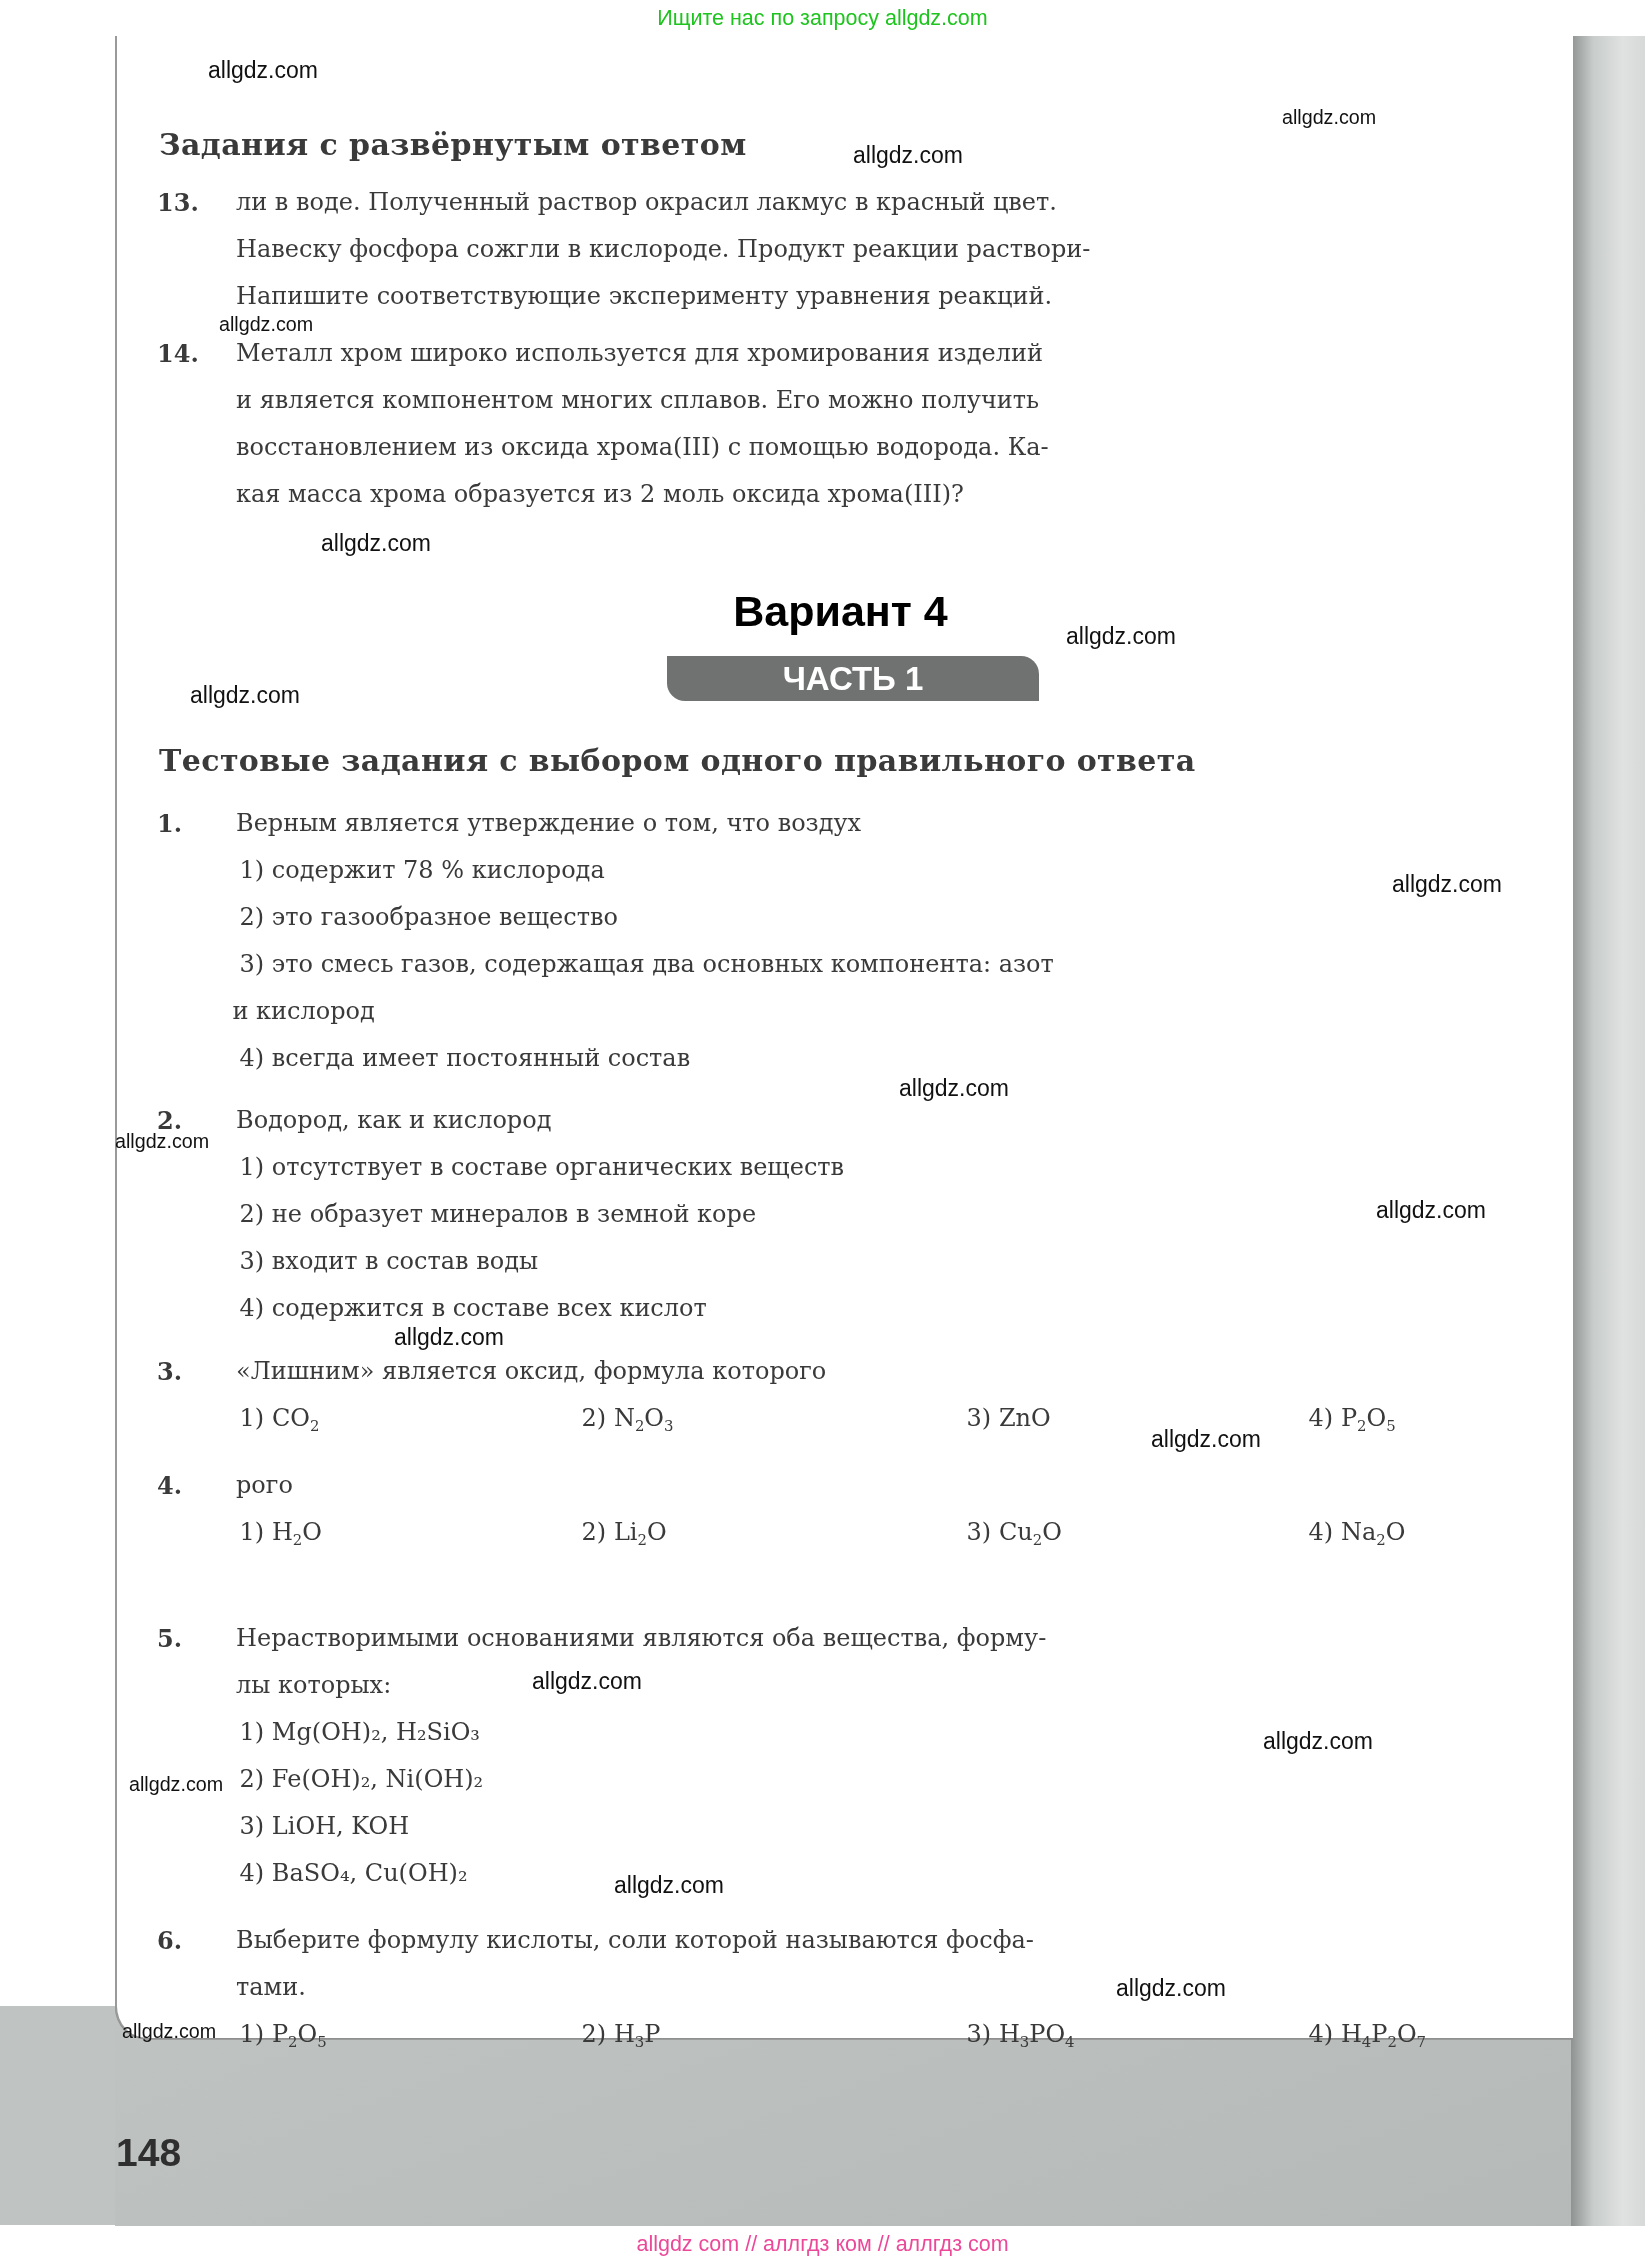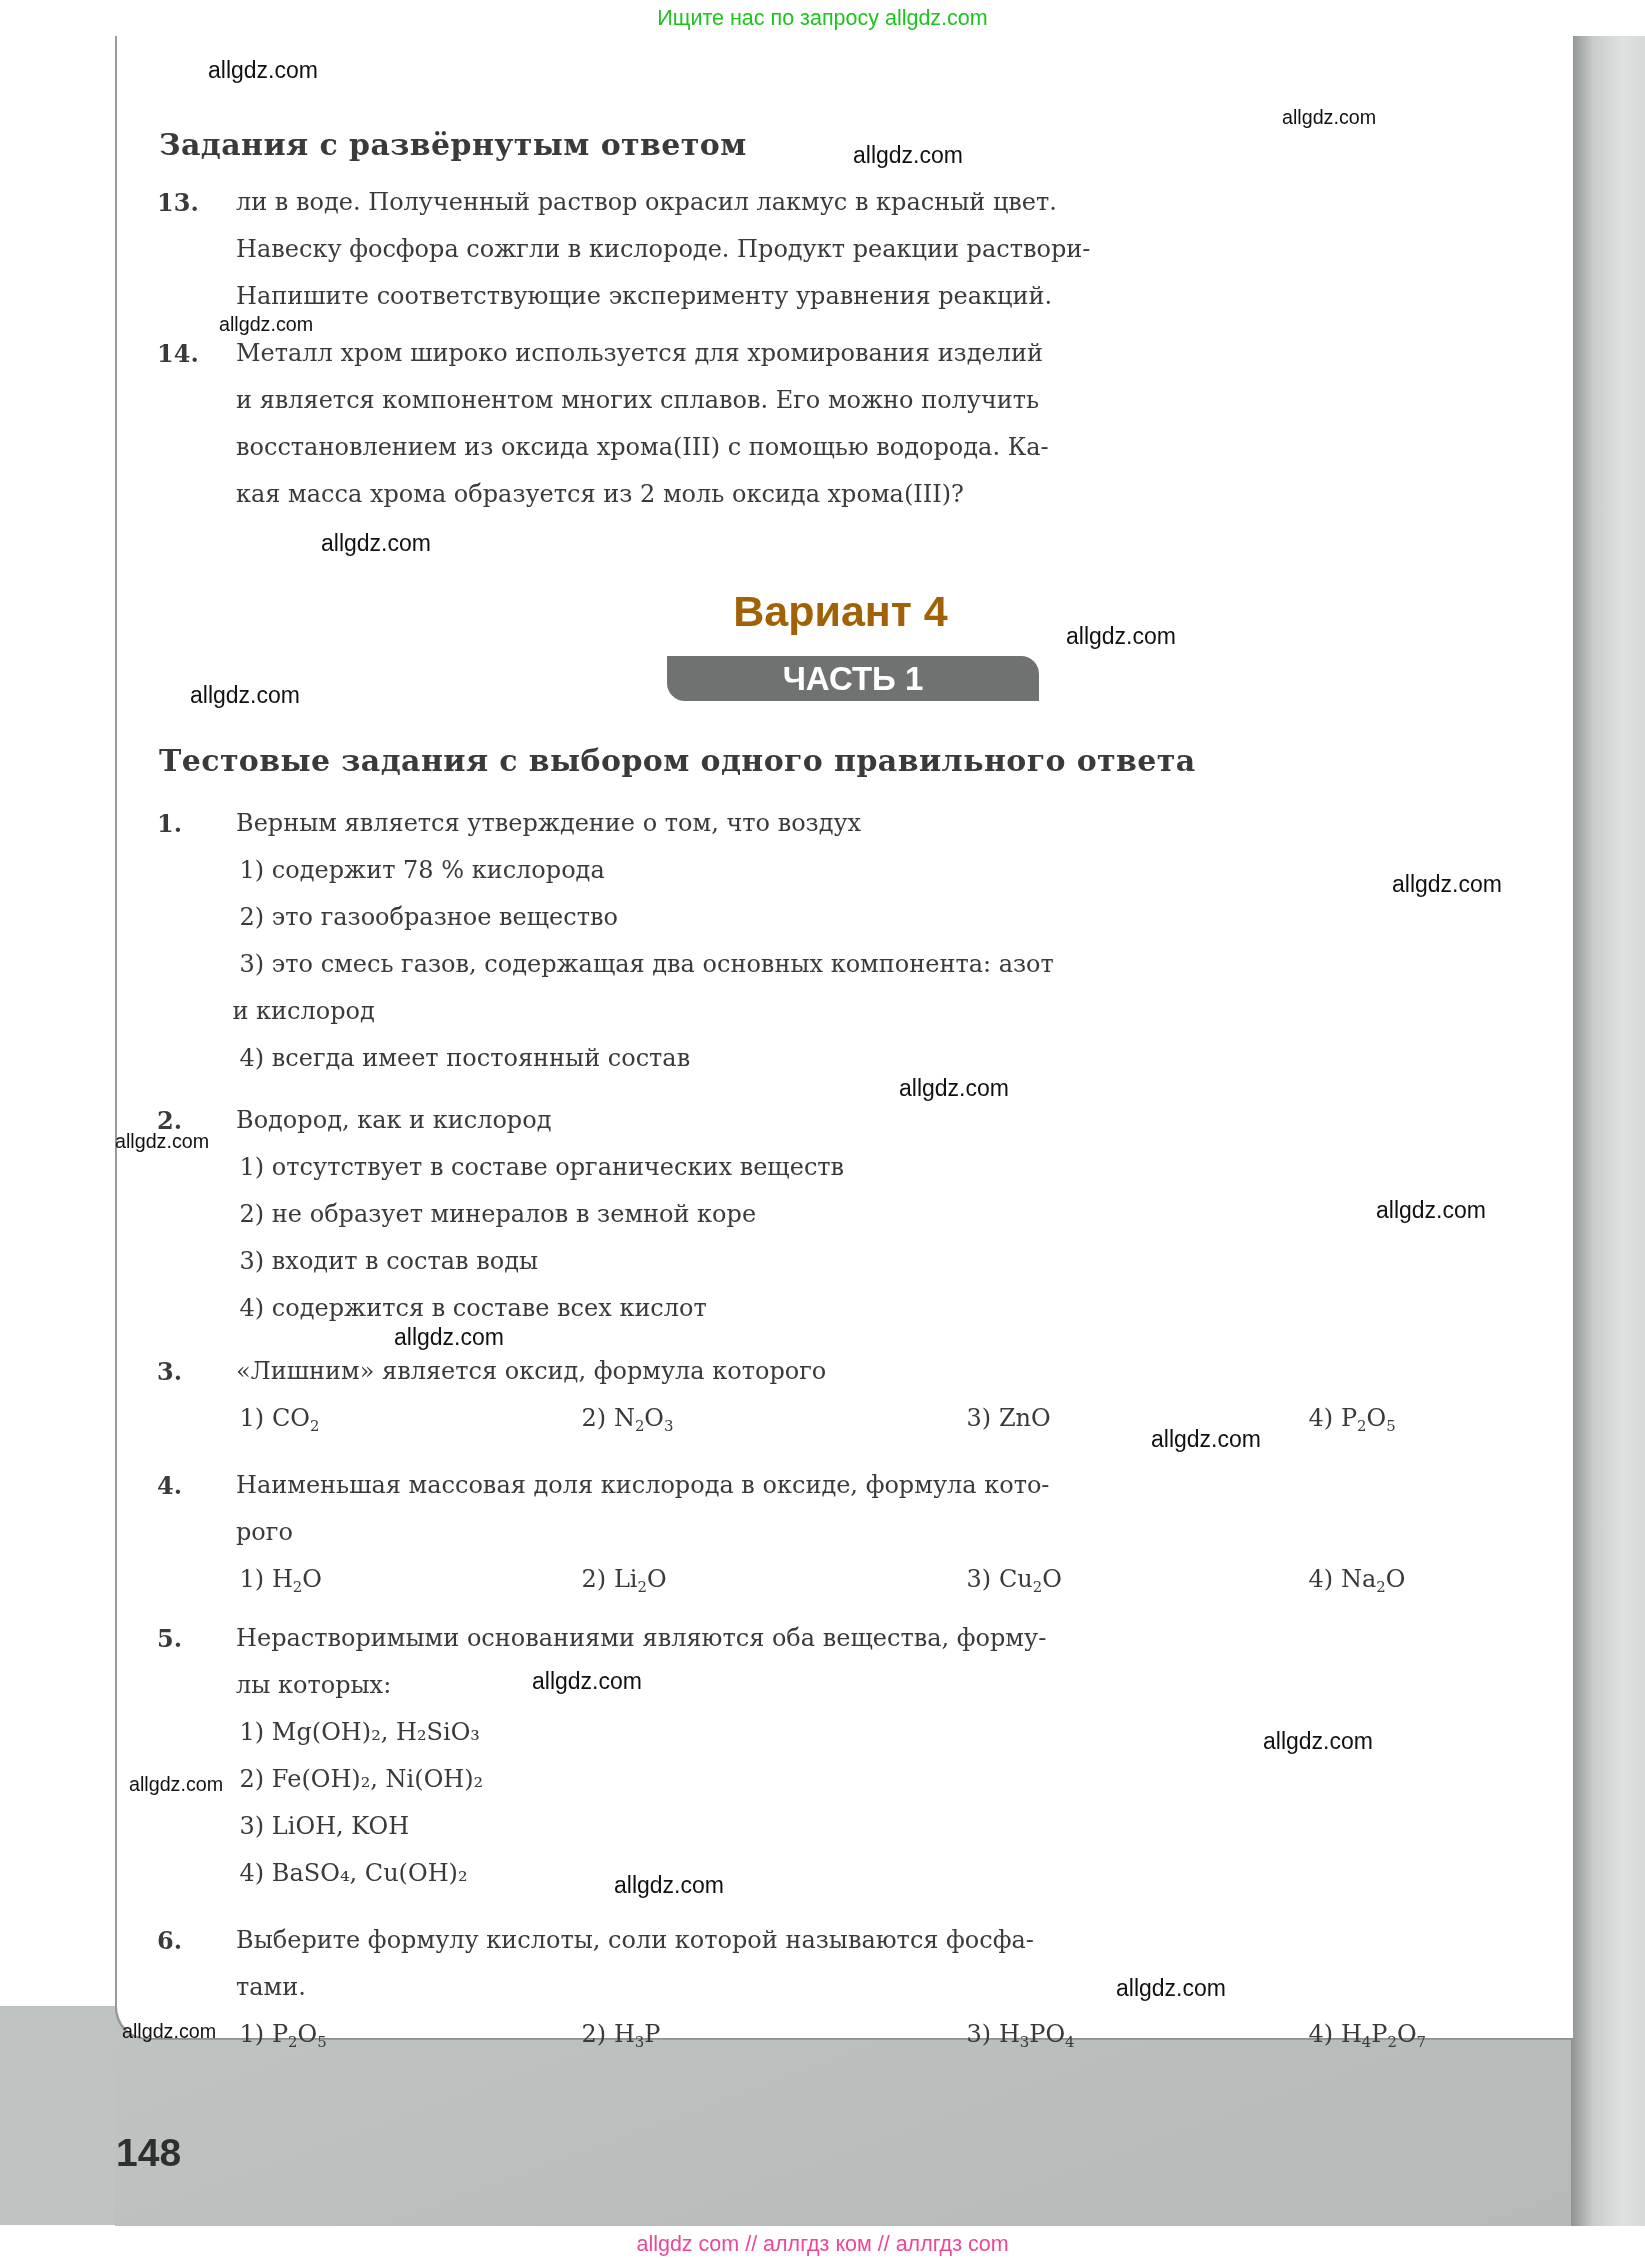--- a/index.html
+++ b/index.html
@@ -61,21 +61,21 @@
   .task {
     position: absolute; left: 157px; width: 1397px; font-size: 24px; line-height: 47px;
   }
   .task .num { position: absolute; left: 0; top: 0; font-weight: bold; }
   .task .body { margin-left: 79px; }
   .opt { display: block; }
   .opt-row { display: flex; }
   .opt-row .cell { flex: 0 0 auto; }
   .variant-title {
     position: absolute; left: 0; width: 1645px; top: 587px; text-align: center;
-    font-family: "Liberation Sans", sans-serif; font-weight: bold; font-size: 43px; color: #a16207;
+    font-family: "Liberation Sans", sans-serif; font-weight: bold; font-size: 43px; color: #000000;
     padding-left: 36px; box-sizing: border-box;
   }
   .part-badge {
     position: absolute; left: 667px; top: 656px; width: 372px; height: 45px;
     background: #6f7270; border-top-right-radius: 18px; border-bottom-left-radius: 18px;
     color: #ffffff; font-family: "Liberation Sans", sans-serif; font-weight: bold;
     font-size: 33px; text-align: center; line-height: 45px;
   }
   sub { font-size: 0.62em; vertical-align: -0.35em; line-height: 0; }
 </style>
@@ -148,21 +148,20 @@
       <span class="cell" style="width:385px"><span>2)</span> <span>N</span><sub>2</sub><span>O</span><sub>3</sub></span>
       <span class="cell" style="width:342px"><span>3)</span> <span>ZnO</span></span>
       <span class="cell"><span>4)</span> <span>P</span><sub>2</sub><span>O</span><sub>5</sub></span>
     </div>
   </div>
 </div>
 
 <div class="task" style="top:1462px;">
   <span class="num">4.</span>
   <div class="body">
-    <span class="opt">Наименьшая массовая доля кислорода в оксиде, формула кото-</span>
     <span class="opt">рого</span>
     <div class="opt-row" style="padding-left:3.6px">
       <span class="cell" style="width:342px"><span>1)</span> <span>H</span><sub>2</sub><span>O</span></span>
       <span class="cell" style="width:385px"><span>2)</span> <span>Li</span><sub>2</sub><span>O</span></span>
       <span class="cell" style="width:342px"><span>3)</span> <span>Cu</span><sub>2</sub><span>O</span></span>
       <span class="cell"><span>4)</span> <span>Na</span><sub>2</sub><span>O</span></span>
     </div>
   </div>
 </div>
 

